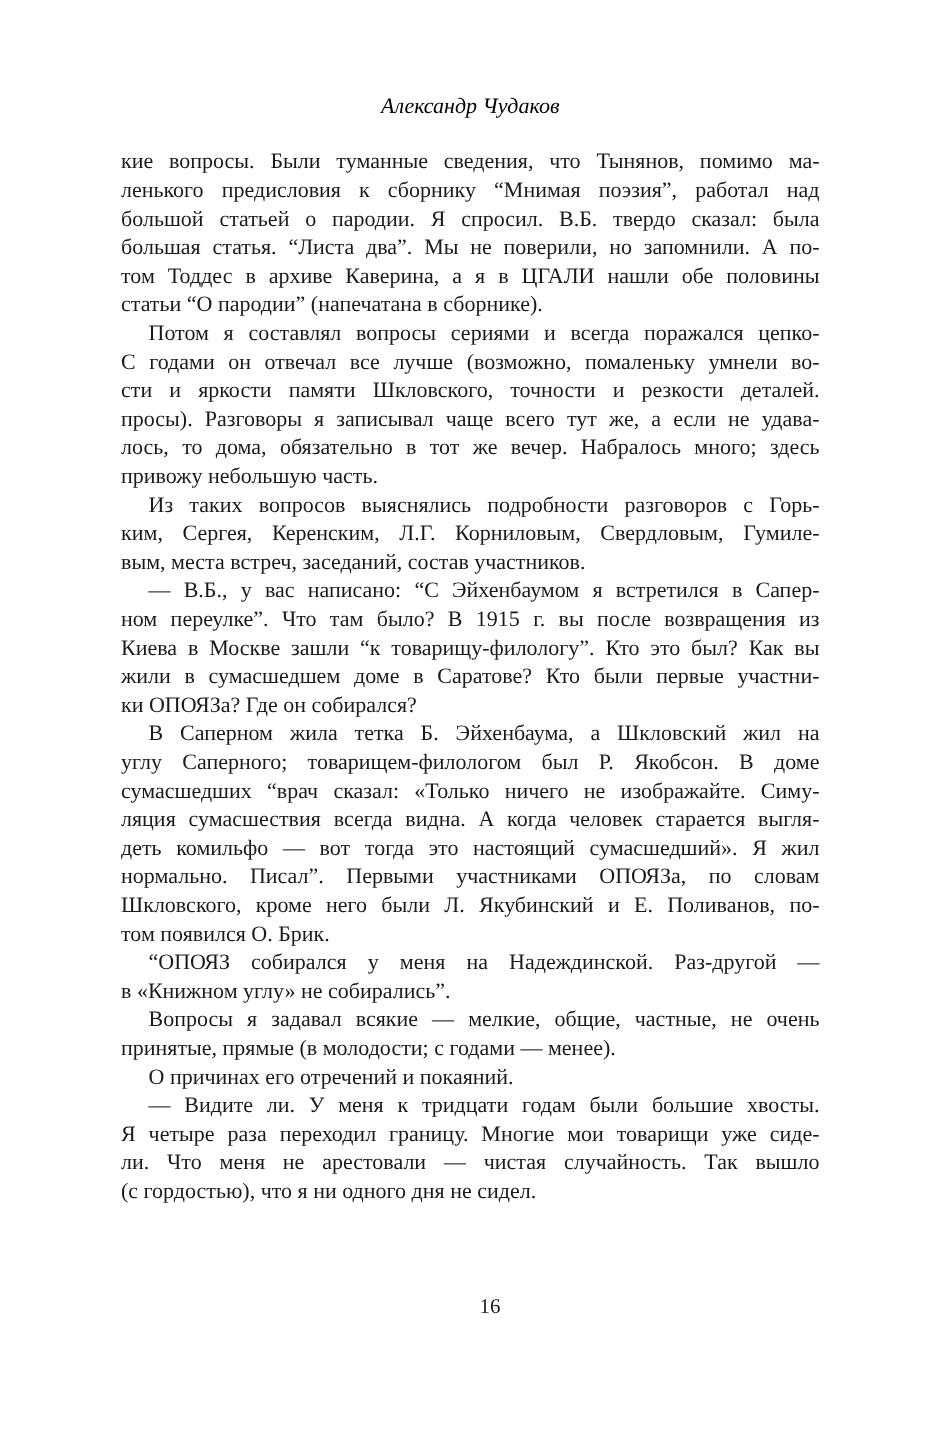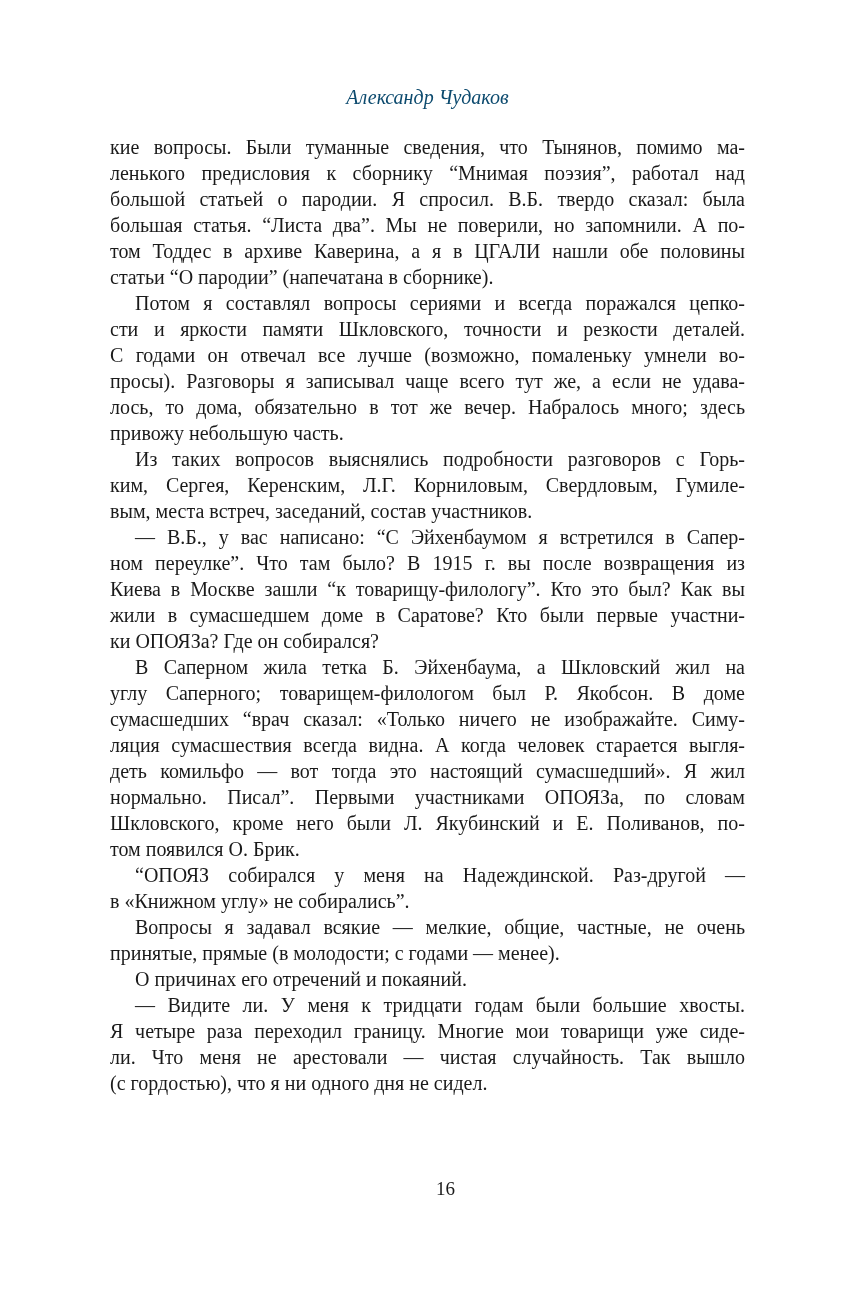--- a/index.html
+++ b/index.html
@@ -18,21 +18,21 @@
   }
   .running-head {
     position: absolute;
     top: 84px;
     left: 110px;
     width: 635px;
     text-align: center;
     font-style: italic;
     font-size: 20px;
     line-height: 26px;
-    color: #0c4a6e;
+    color: #000000;
   }
   .text-block {
     position: absolute;
     top: 134px;
     left: 110px;
     width: 635px;
   }
   .paragraph {
     margin: 0;
     padding: 0;
@@ -72,22 +72,22 @@
       <div class="paragraph">
         <div class="line">кие вопросы. Были туманные сведения, что Тынянов, помимо ма-</div>
         <div class="line">ленького предисловия к сборнику “Мнимая поэзия”, работал над</div>
         <div class="line">большой статьей о пародии. Я спросил. В.Б. твердо сказал: была</div>
         <div class="line">большая статья. “Листа два”. Мы не поверили, но запомнили. А по-</div>
         <div class="line">том Тоддес в архиве Каверина, а я в ЦГАЛИ нашли обе половины</div>
         <div class="line last">статьи “О пародии” (напечатана в сборнике).</div>
       </div>
       <div class="paragraph">
         <div class="line indent">Потом я составлял вопросы сериями и всегда поражался цепко-</div>
+        <div class="line">С годами он отвечал все лучше (возможно, помаленьку умнели во-</div>
         <div class="line">сти и яркости памяти Шкловского, точности и резкости деталей.</div>
-        <div class="line">С годами он отвечал все лучше (возможно, помаленьку умнели во-</div>
         <div class="line">просы). Разговоры я записывал чаще всего тут же, а если не удава-</div>
         <div class="line">лось, то дома, обязательно в тот же вечер. Набралось много; здесь</div>
         <div class="line last">привожу небольшую часть.</div>
       </div>
       <div class="paragraph">
         <div class="line indent">Из таких вопросов выяснялись подробности разговоров с Горь-</div>
         <div class="line">ким, Сергея, Керенским, Л.Г. Корниловым, Свердловым, Гумиле-</div>
         <div class="line last">вым, места встреч, заседаний, состав участников.</div>
       </div>
       <div class="paragraph">

